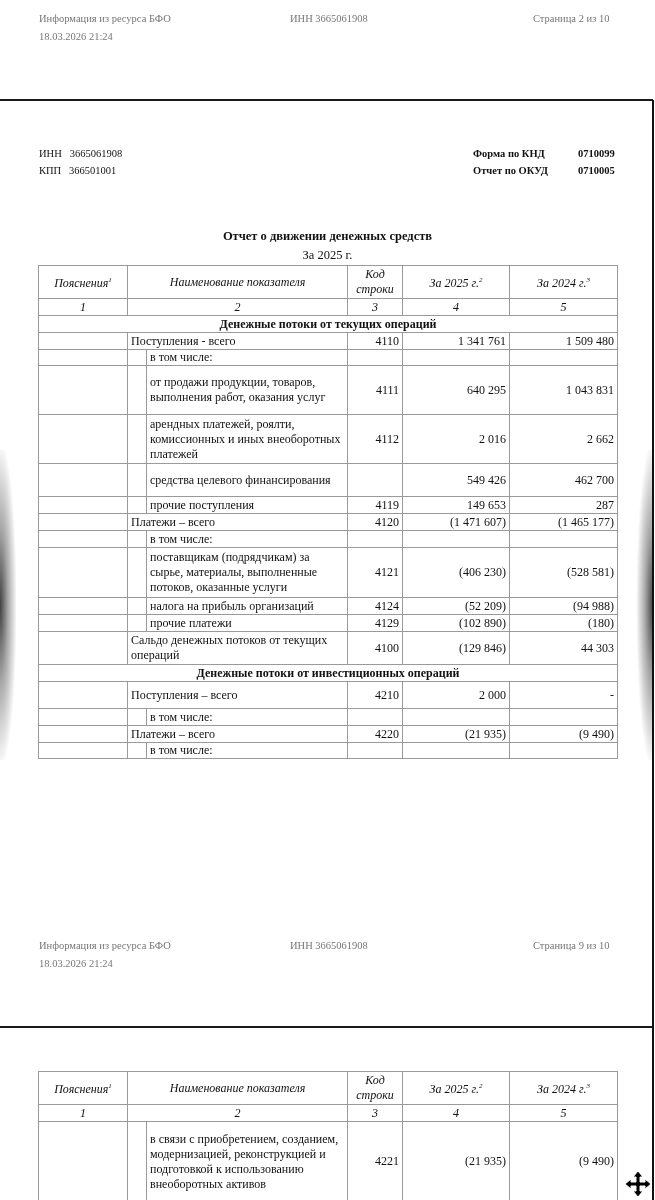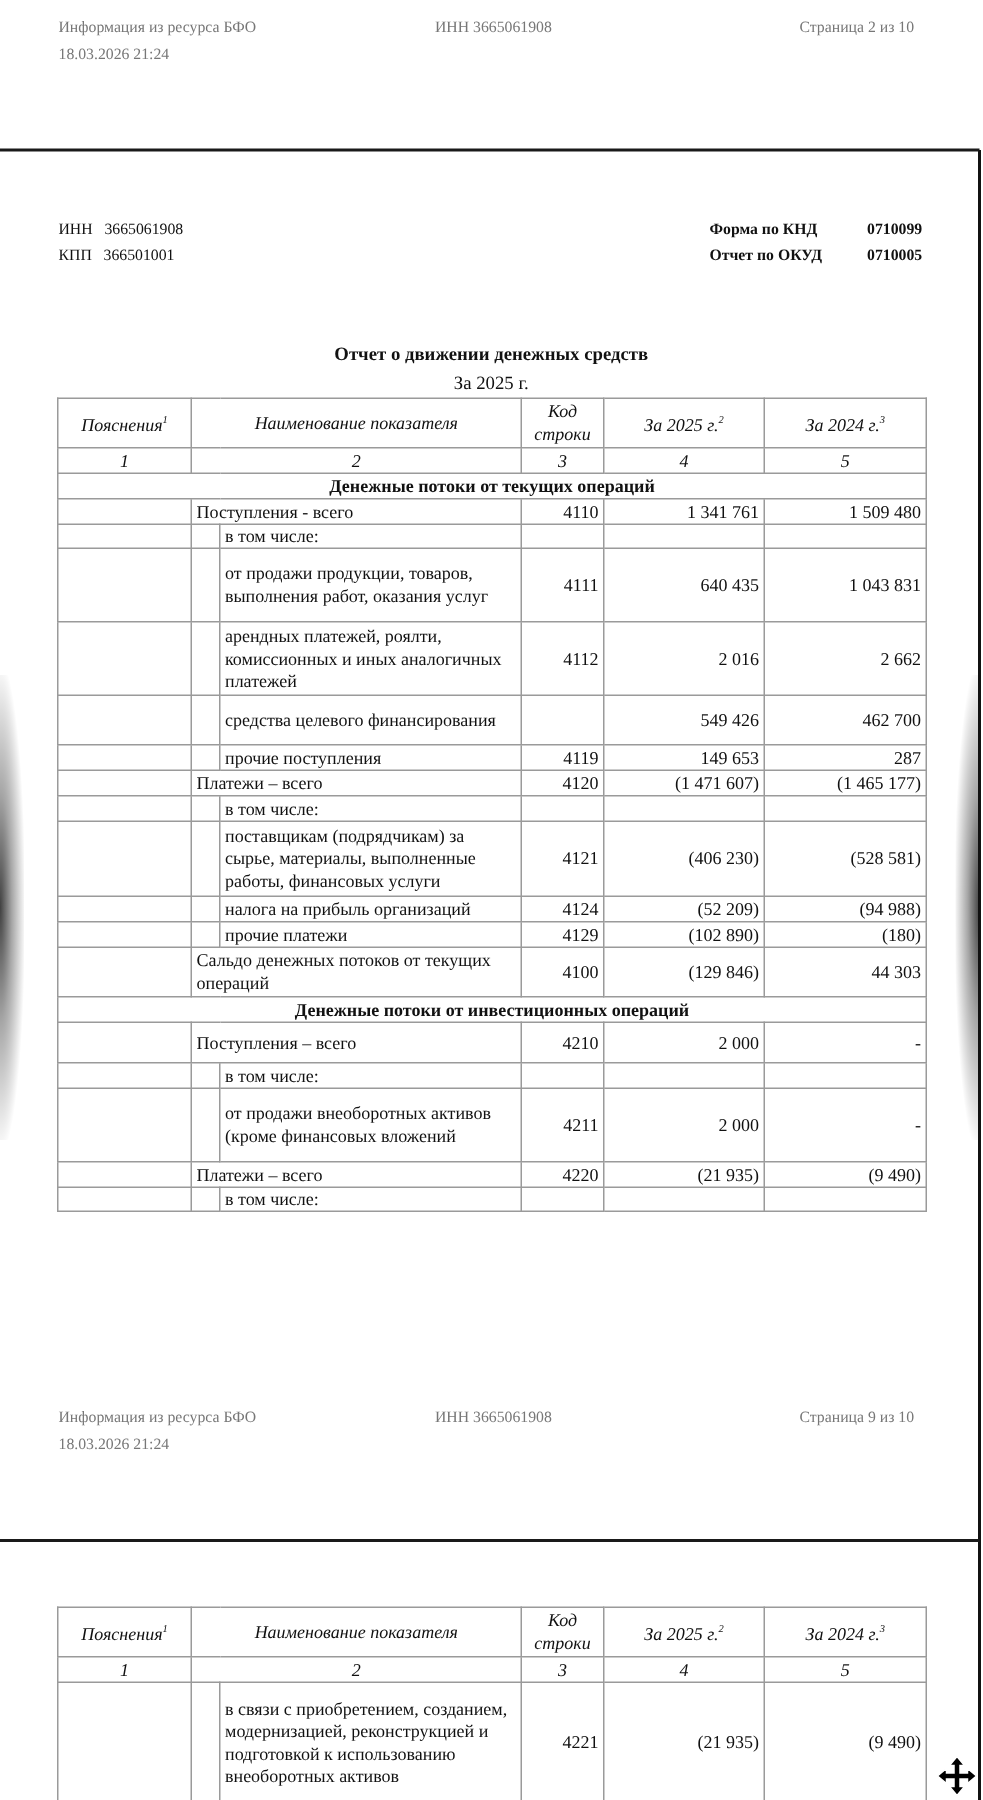--- a/index.html
+++ b/index.html
@@ -128,28 +128,28 @@
     <td class="c"></td>
     <td class="c"></td>
     <td class="c"></td>
   </tr>
 
   <tr style="height:49px">
     <td></td>
         <td></td>
     <td class="lbl">от продажи продукции, товаров, выполнения работ, оказания услуг</td>
     <td class="c">4111</td>
-    <td class="c">640 435</td>
+    <td class="c">640 295</td>
     <td class="c">1 043 831</td>
   </tr>
 
   <tr style="height:49px">
     <td></td>
         <td></td>
-    <td class="lbl">арендных платежей, роялти, комиссионных и иных аналогичных платежей</td>
+    <td class="lbl">арендных платежей, роялти, комиссионных и иных внеоборотных платежей</td>
     <td class="c">4112</td>
     <td class="c">2 016</td>
     <td class="c">2 662</td>
   </tr>
 
   <tr style="height:33px">
     <td></td>
         <td></td>
     <td class="lbl">средства целевого финансирования</td>
     <td class="c"></td>
@@ -179,21 +179,21 @@
         <td></td>
     <td class="lbl">в том числе:</td>
     <td class="c"></td>
     <td class="c"></td>
     <td class="c"></td>
   </tr>
 
   <tr style="height:50px">
     <td></td>
         <td></td>
-    <td class="lbl">поставщикам (подрядчикам) за сырье, материалы, выполненные работы, финансовых услуги</td>
+    <td class="lbl">поставщикам (подрядчикам) за сырье, материалы, выполненные потоков, оказанные услуги</td>
     <td class="c">4121</td>
     <td class="c">(406 230)</td>
     <td class="c">(528 581)</td>
   </tr>
 
 
   <tr style="height:17px">
     <td></td>
         <td></td>
     <td class="lbl">налога на прибыль организаций</td>
@@ -232,28 +232,20 @@
 
   <tr style="height:17px">
     <td></td>
         <td></td>
     <td class="lbl">в том числе:</td>
     <td class="c"></td>
     <td class="c"></td>
     <td class="c"></td>
   </tr>
 
-  <tr style="height:49px">
-    <td></td>
-        <td></td>
-    <td class="lbl">от продажи внеоборотных активов (кроме финансовых вложений</td>
-    <td class="c">4211</td>
-    <td class="c">2 000</td>
-    <td class="c">-</td>
-  </tr>
 
   <tr style="height:17px">
     <td></td>
     <td colspan="2" class="lbl">Платежи – всего</td>
     <td class="c">4220</td>
     <td class="c">(21 935)</td>
     <td class="c">(9 490)</td>
   </tr>
 
   <tr style="height:16px">

